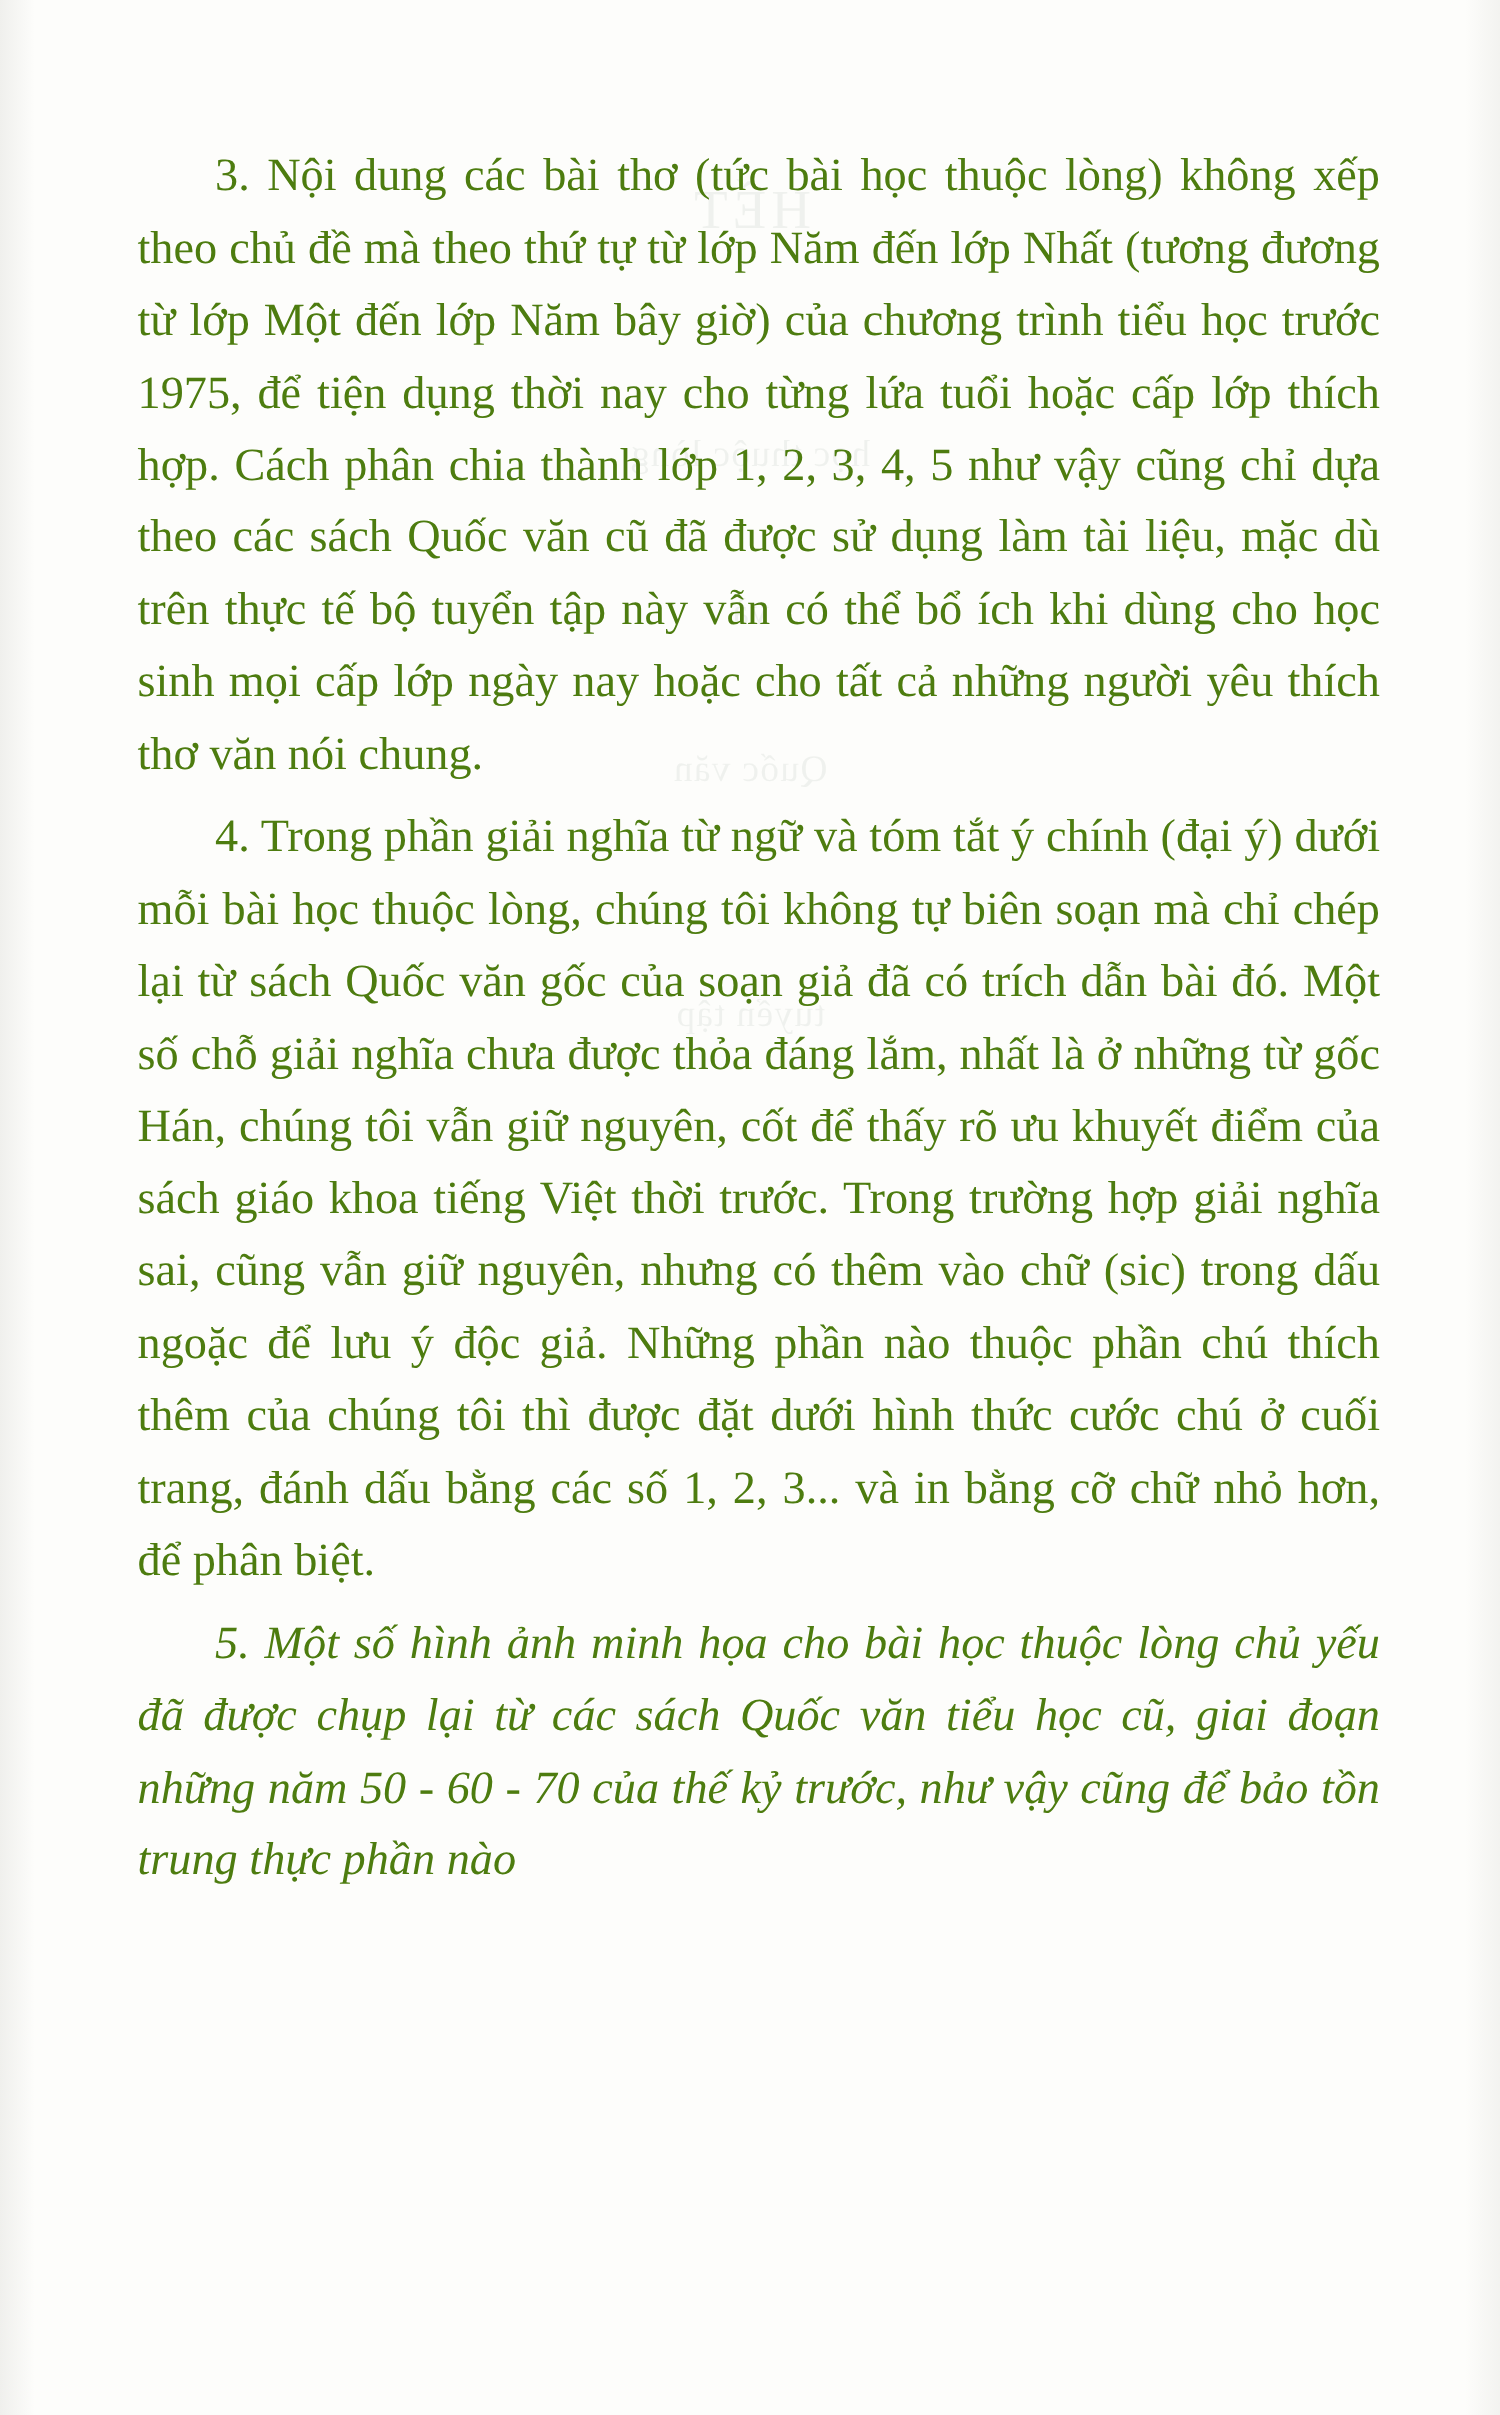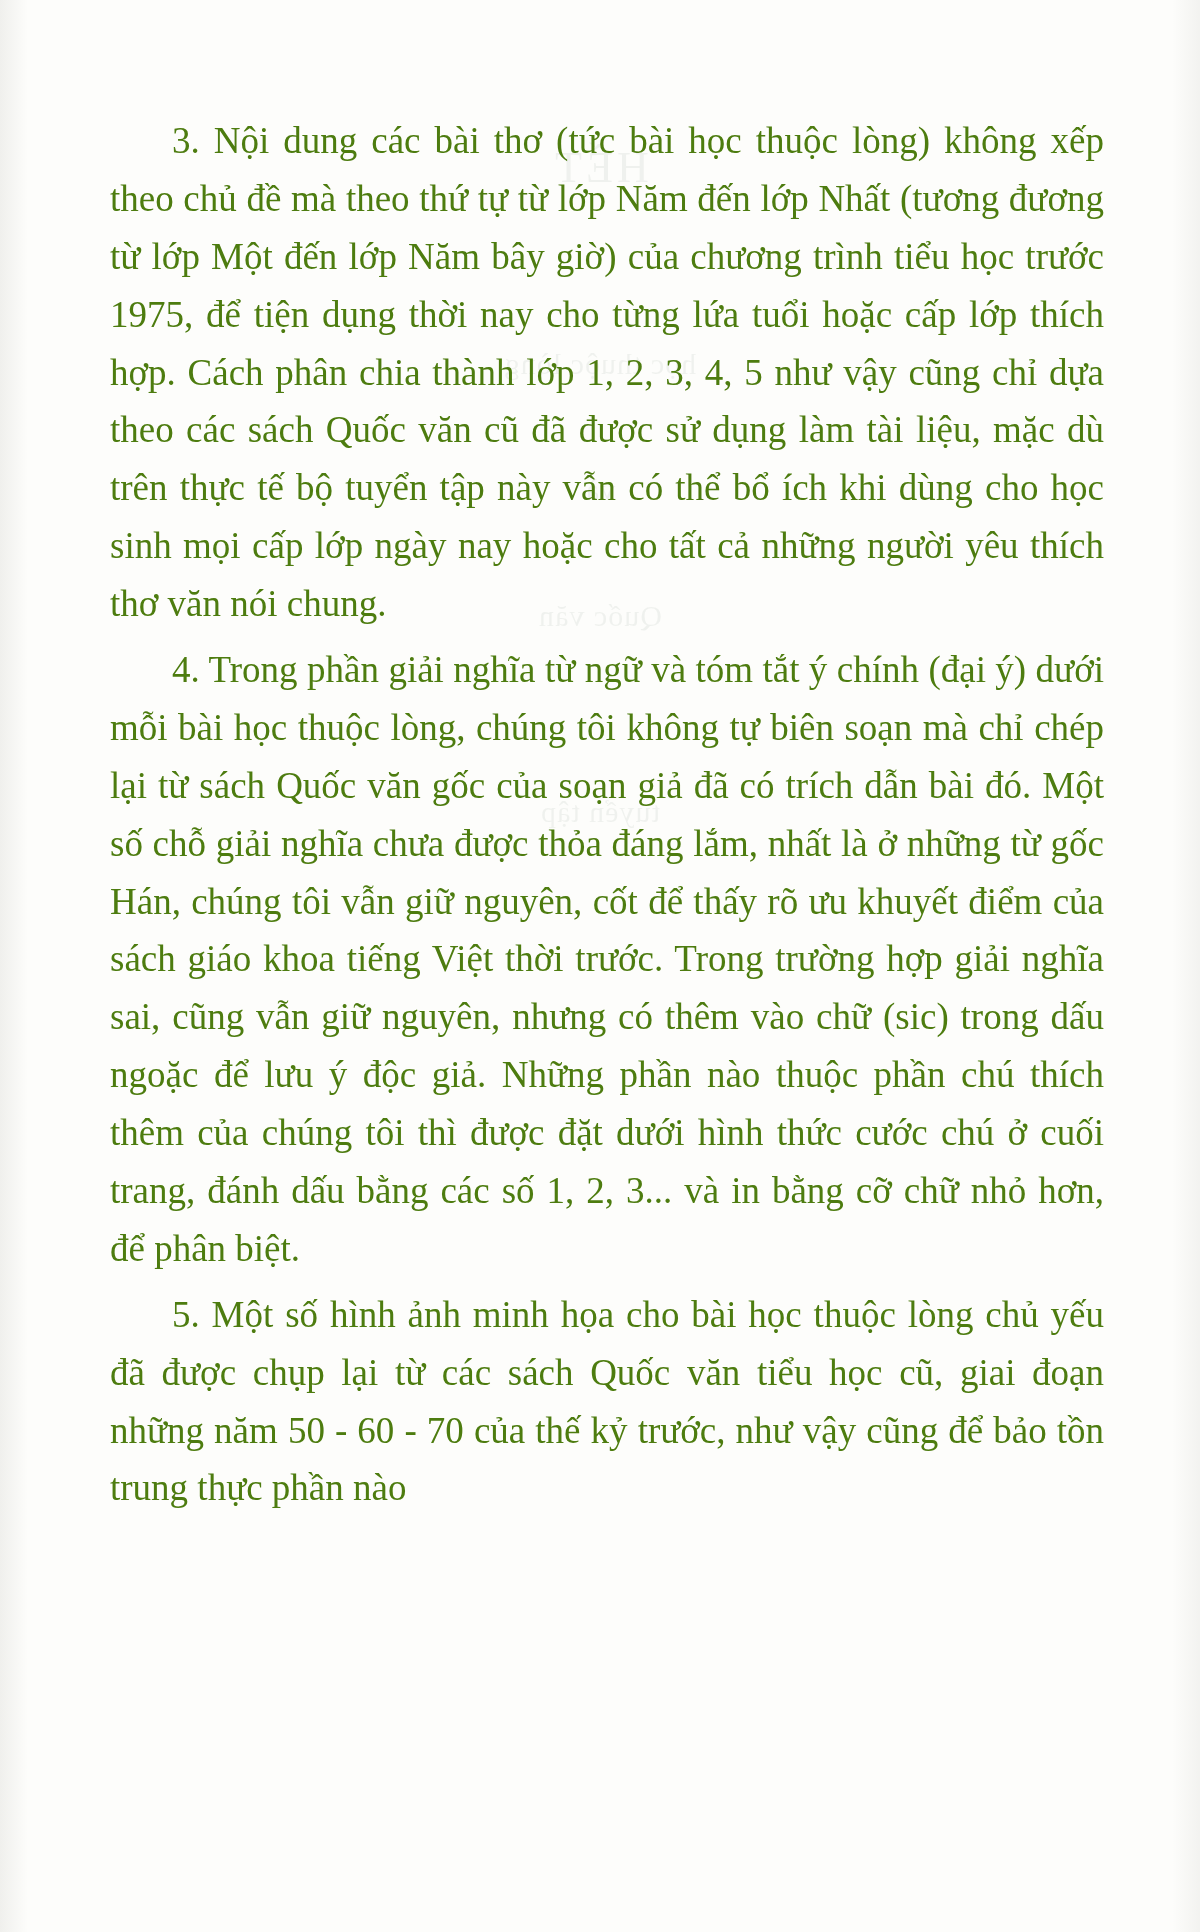--- a/index.html
+++ b/index.html
@@ -55,20 +55,21 @@
     line-height: 1.565;
     text-align: justify;
     text-justify: inter-word;
     text-indent: 62px;
     color: #4d7c0f;
     -webkit-font-smoothing: antialiased;
   }
 
   p.para.p-last {
     margin-bottom: 0;
+    font-style: italic;
   }
 
   .sic {
   }
 
   
   .edge-shade {
     position: absolute;
     top: 0;
     left: 0;

